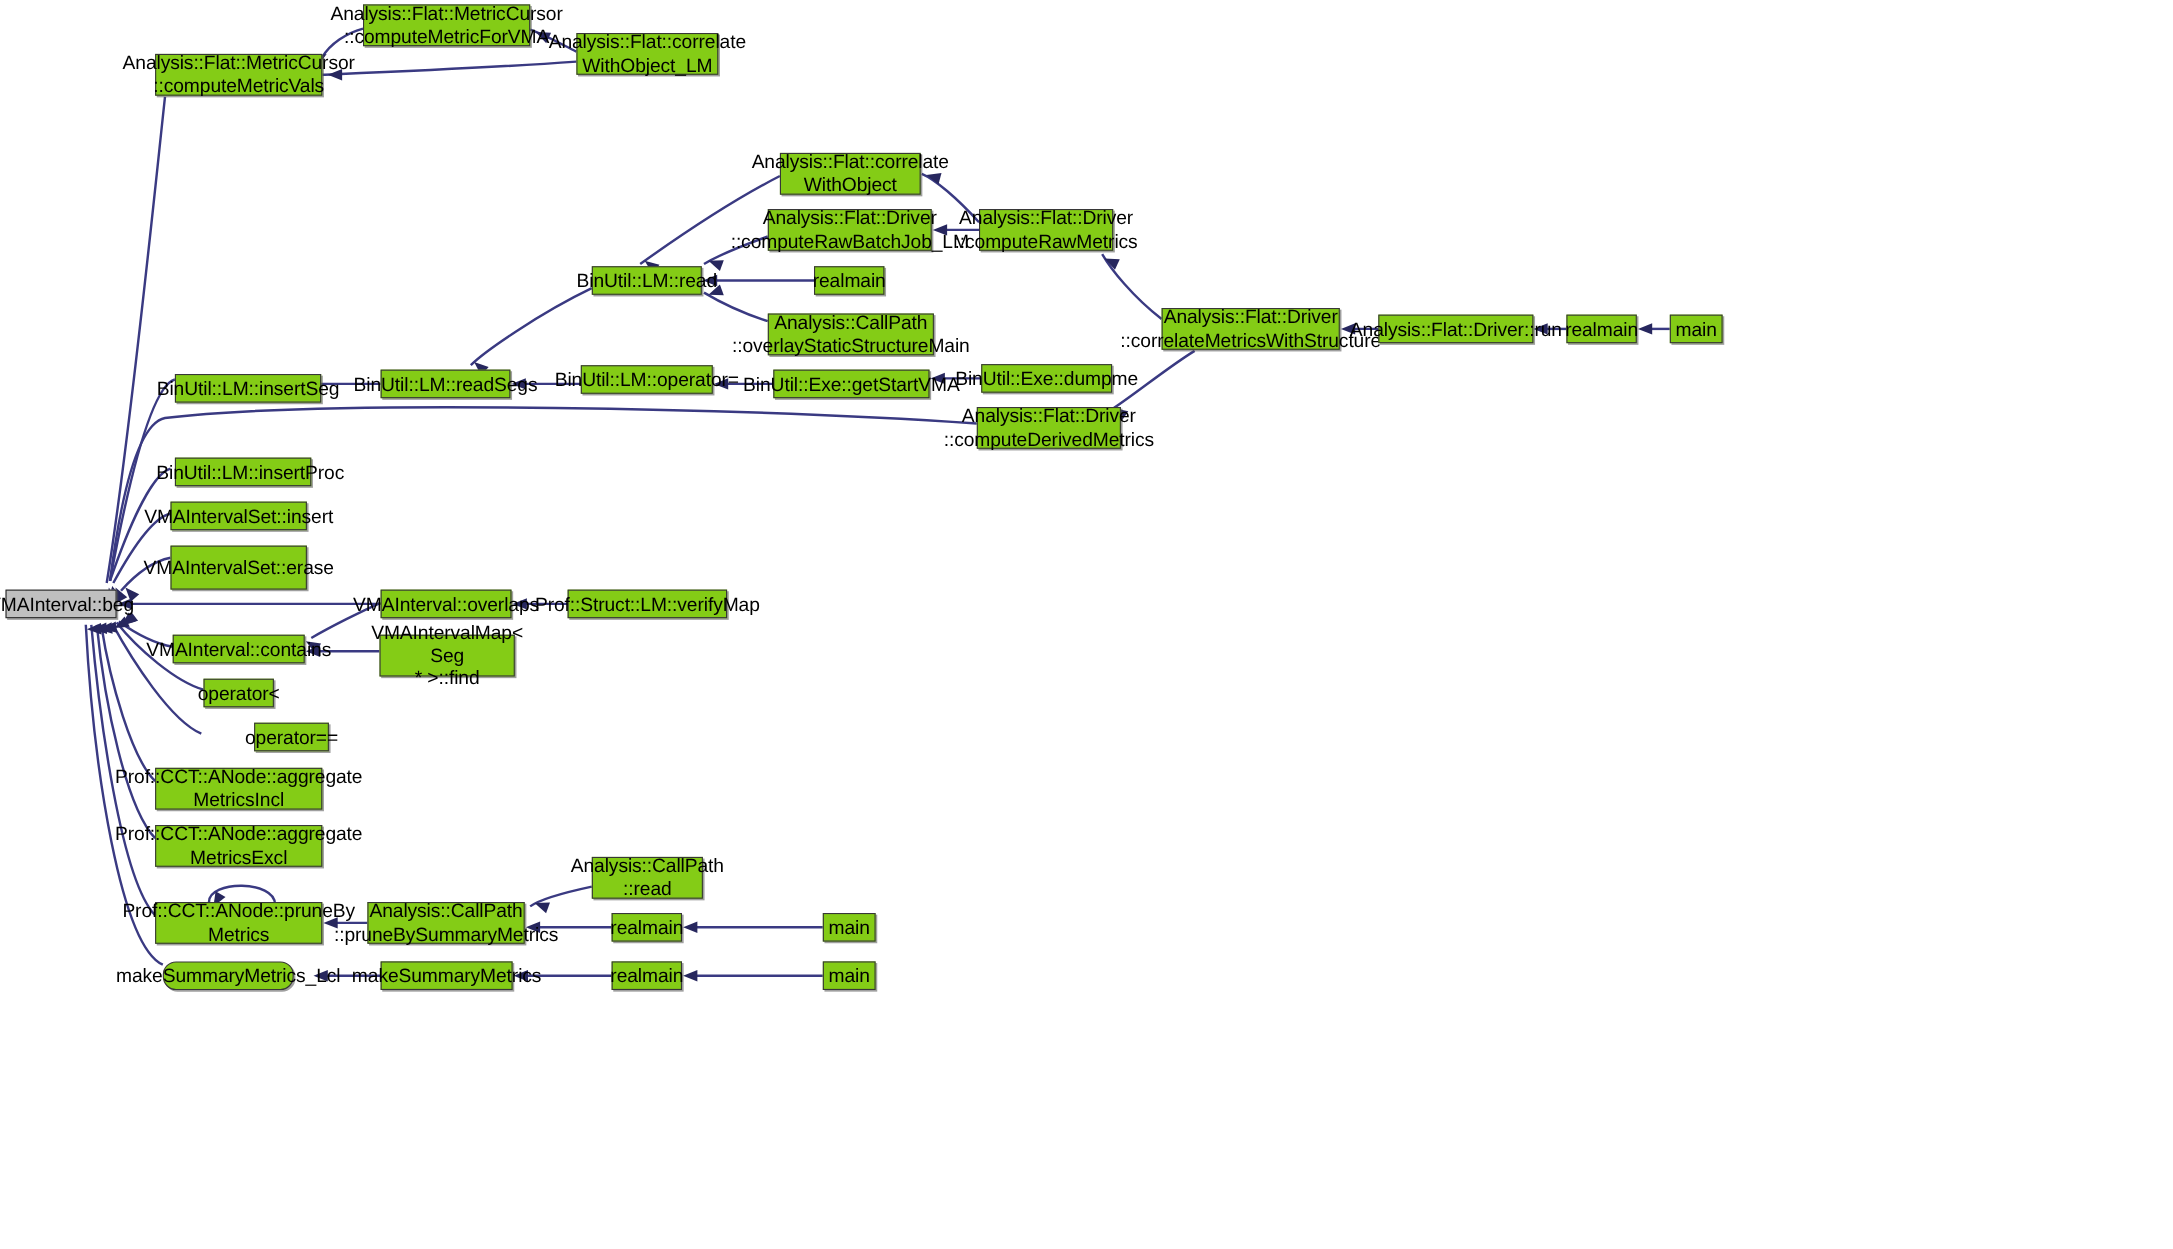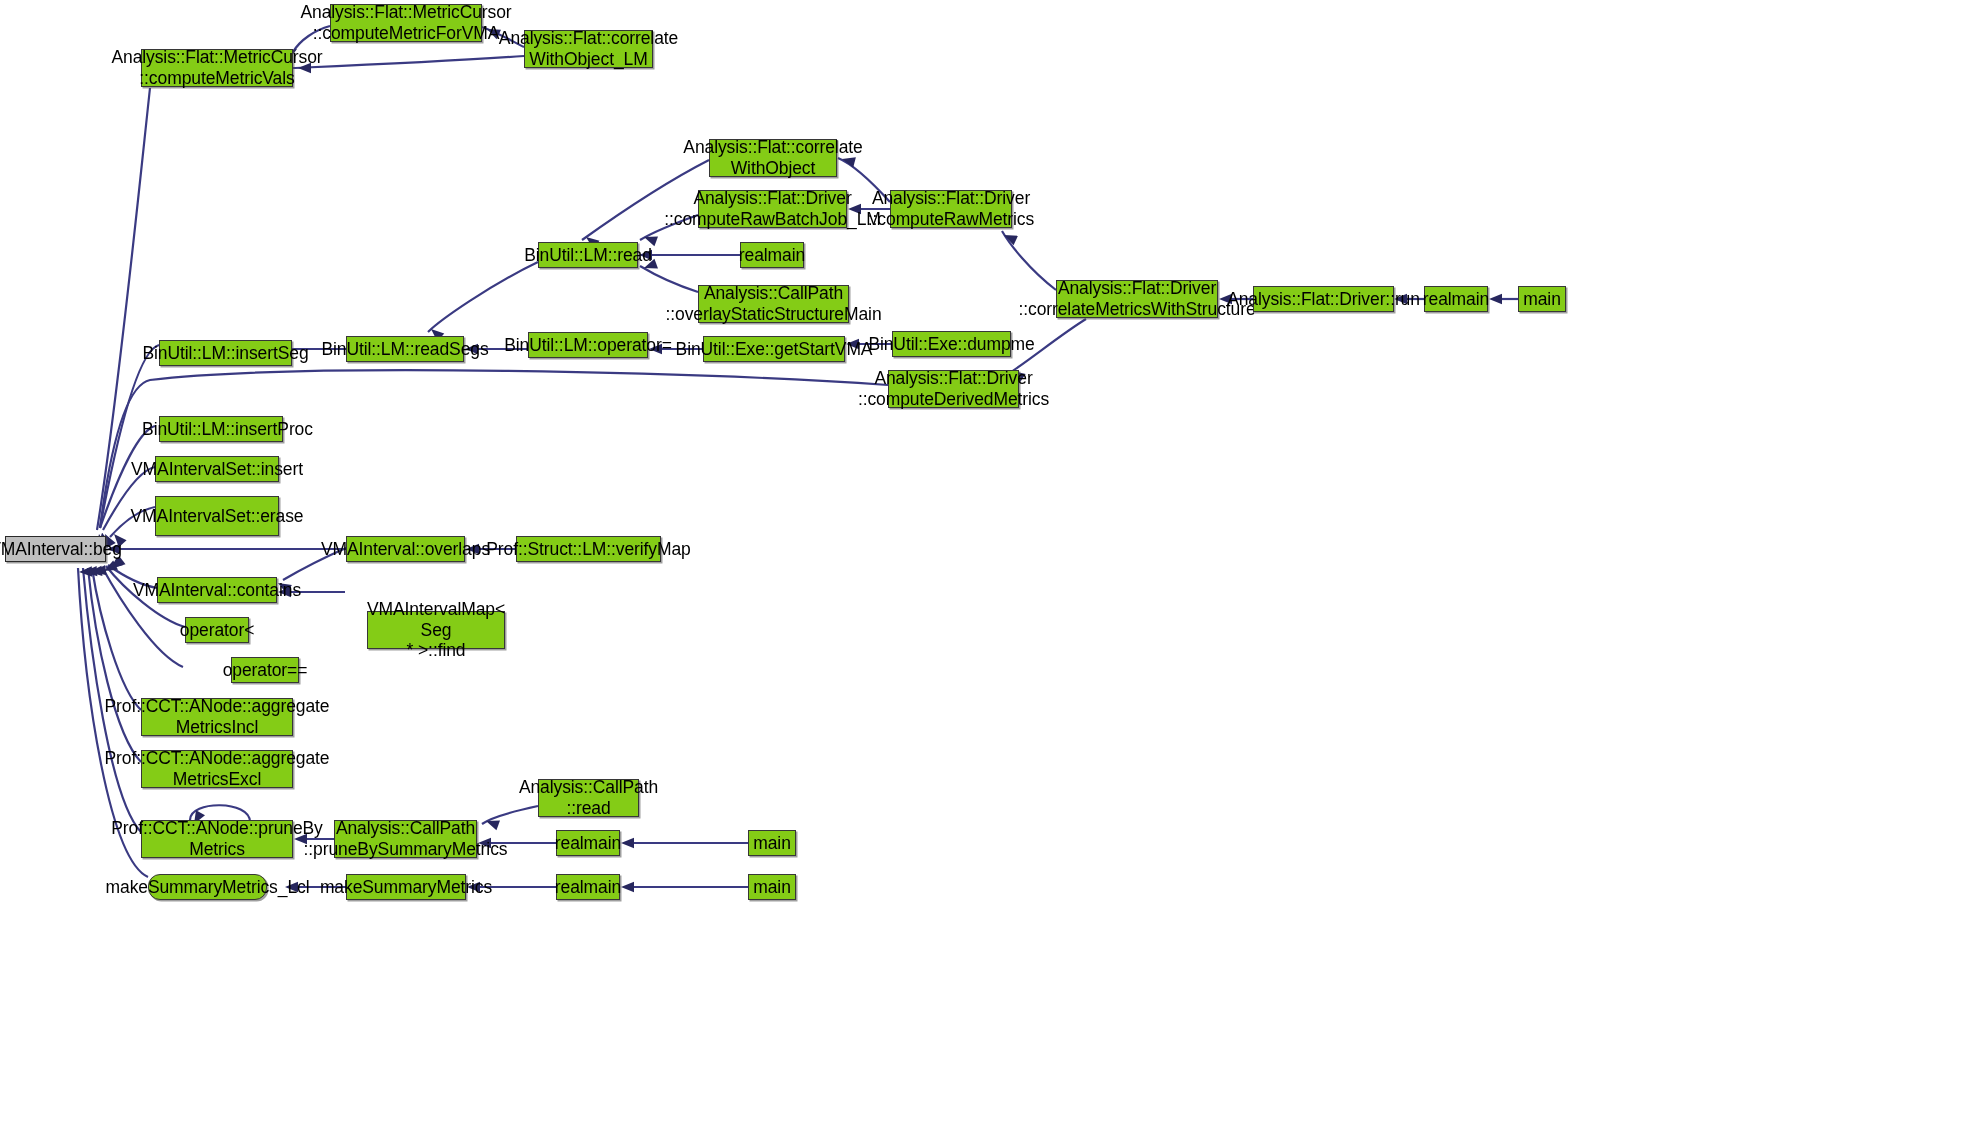--- a/index.html
+++ b/index.html
@@ -176,21 +176,21 @@
       <div class="gnode" style="left: 703px; top: 336px; width: 142px; height: 26px;">BinUtil::Exe::getStartVMA</div>
       <div class="gnode" style="left: 892px; top: 331px; width: 119px; height: 26px;">BinUtil::Exe::dumpme</div>
       <div class="gnode" style="left: 888px; top: 370px; width: 131px; height: 38px;">Analysis::Flat::Driver
 ::computeDerivedMetrics</div>
       <div class="gnode" style="left: 159px; top: 416px; width: 124px; height: 26px; padding-left: 13px;">BinUtil::LM::insertProc</div>
       <div class="gnode" style="left: 155px; top: 456px; width: 124px; height: 26px;">VMAIntervalSet::insert</div>
       <div class="gnode" style="left: 155px; top: 496px; width: 124px; height: 40px;">VMAIntervalSet::erase</div>
       <div class="gnode" style="left: 346px; top: 536px; width: 119px; height: 26px;">VMAInterval::overlaps</div>
       <div class="gnode" style="left: 516px; top: 536px; width: 145px; height: 26px;">Prof::Struct::LM::verifyMap</div>
       <div class="gnode" style="left: 157px; top: 577px; width: 120px; height: 26px;">VMAInterval::contains</div>
-      <div class="gnode" style="left: 345px; top: 611px; width: 138px; height: 38px; margin-left: 22px;">VMAIntervalMap&lt; Seg
+      <div class="gnode" style="left: 345px; top: 577px; width: 123px; height: 38px;">VMAIntervalMap&lt; Seg
 * &gt;::find</div>
       <div class="gnode" style="left: 185px; top: 617px; width: 64px; height: 26px;">operator&lt;</div>
       <div class="gnode" style="left: 183px; top: 657px; width: 68px; height: 26px; margin-left: 48px;">operator==</div>
       <div class="gnode" style="left: 141px; top: 698px; width: 152px; height: 38px;">Prof::CCT::ANode::aggregate
 MetricsIncl</div>
       <div class="gnode" style="left: 141px; top: 750px; width: 152px; height: 38px;">Prof::CCT::ANode::aggregate
 MetricsExcl</div>
       <div class="gnode" style="left: 141px; top: 820px; width: 152px; height: 38px;">Prof::CCT::ANode::pruneBy
 Metrics</div>
       <div class="gnode" style="left: 334px; top: 820px; width: 143px; height: 38px;">Analysis::CallPath

